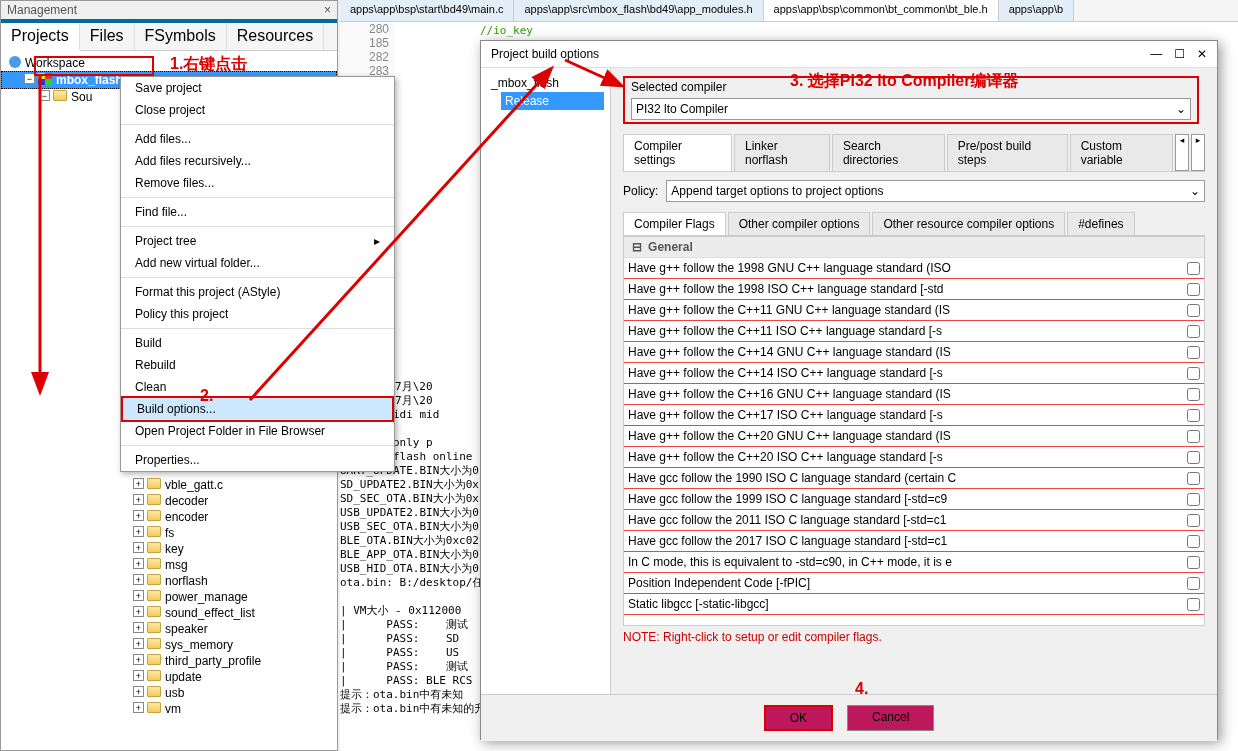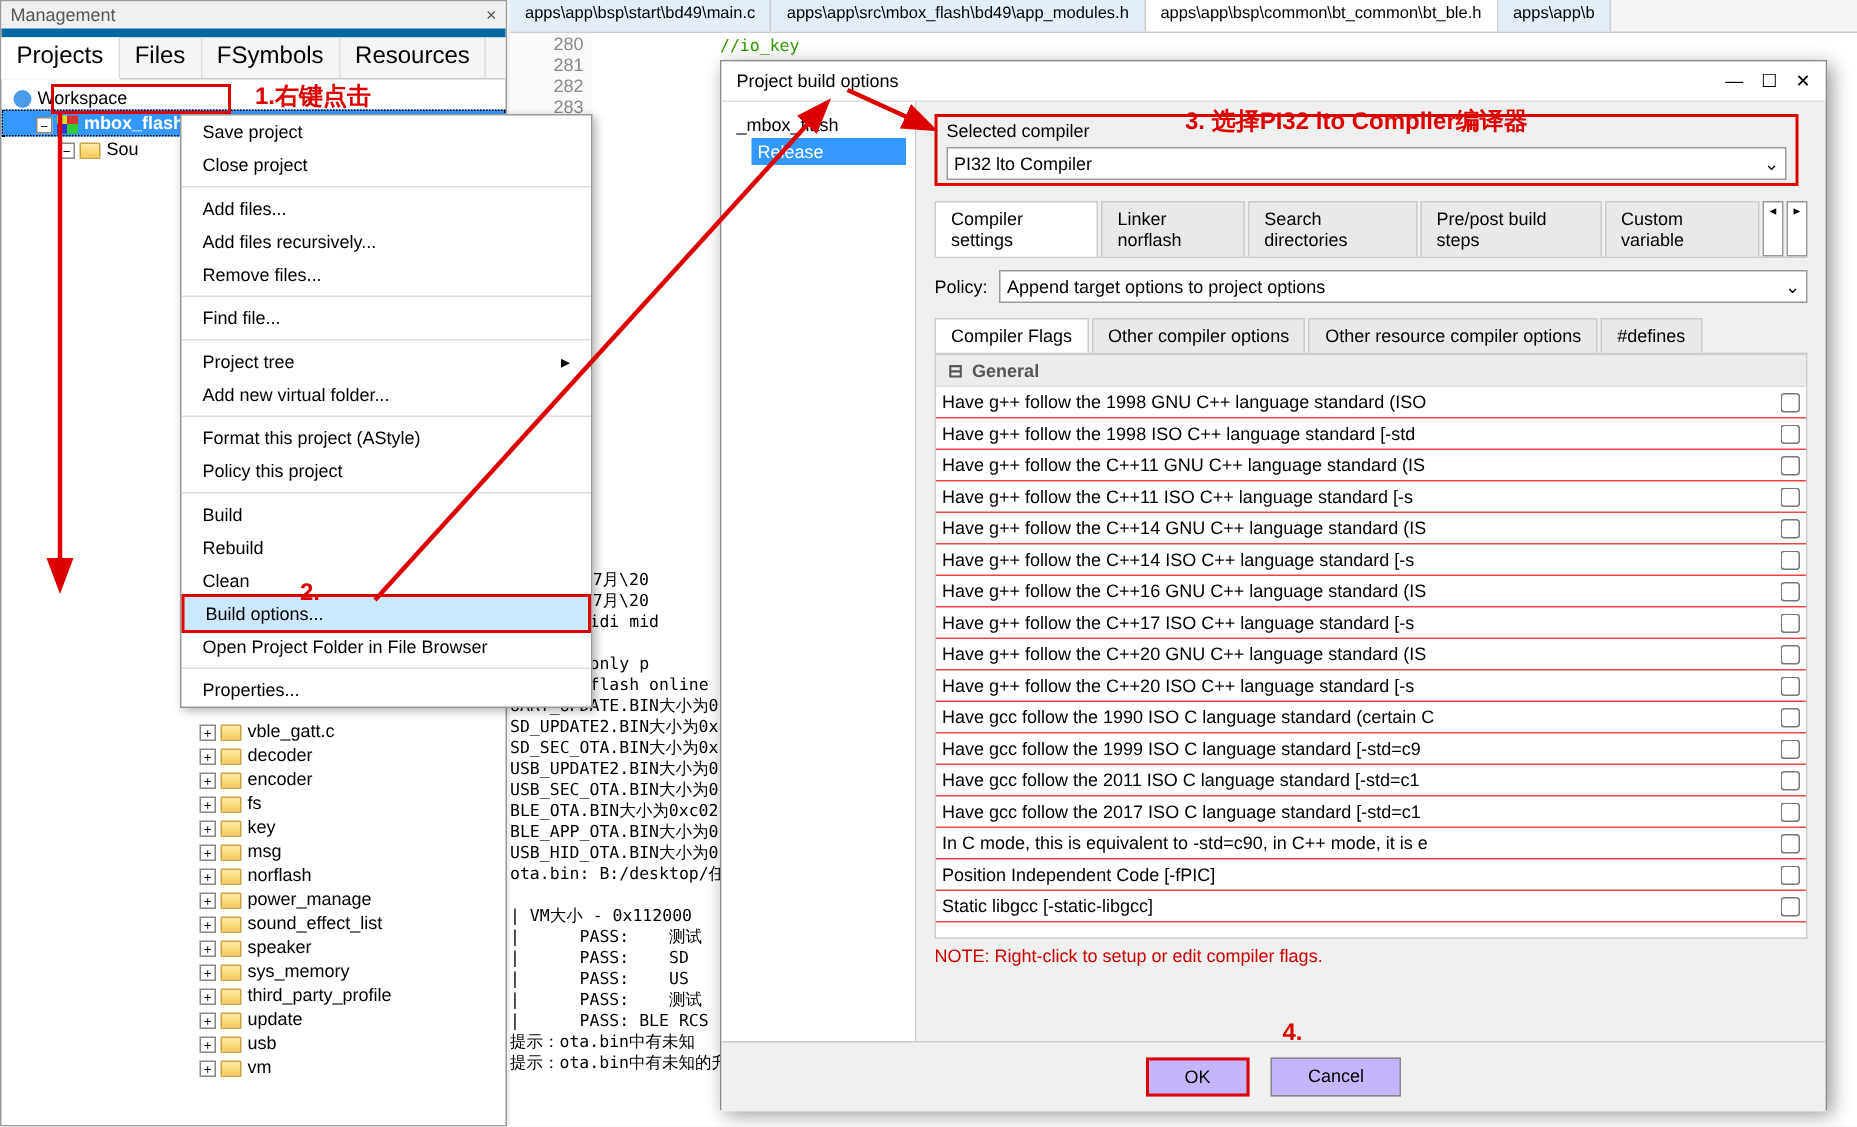--- a/index.html
+++ b/index.html
@@ -1,25 +1,25 @@
 <!DOCTYPE html>
 <html><head>
 <meta charset="utf-8">
 <style>
 * { box-sizing: border-box; margin: 0; padding: 0; font-family: "Segoe UI", Tahoma, sans-serif; font-size: 12px; }
 body { background: #f0f0f0; width: 1238px; height: 751px; position: relative; overflow: hidden; }
 
 .mgmt-panel { position: absolute; left: 0; top: 0; width: 338px; height: 751px; border: 1px solid #999; background: #fff; }
-.mgmt-title { background: #f0f0f0; padding: 2px 6px; font-size: 11px; color: #555; border-bottom: 6px solid #0369a1; display: flex; justify-content: space-between; }
+.mgmt-title { background: #f0f0f0; padding: 2px 6px; font-size: 11px; color: #555; border-bottom: 4px solid #0369a1; display: flex; justify-content: space-between; }
 .mgmt-tabs { display: flex; background: #f5f5f5; border-bottom: 1px solid #ccc; }
 .mgmt-tab { padding: 4px 10px; border-right: 1px solid #ddd; cursor: pointer; font-size: 16px; }
 .mgmt-tab.active { background: #fff; border-bottom: 2px solid #fff; margin-bottom: -1px; }
 
 .tree { padding: 4px 0; overflow: auto; height: calc(100% - 40px); }
-.tree-row { display: flex; align-items: flex-end; padding: 1px 4px; white-space: nowrap; }
+.tree-row { display: flex; align-items: flex-start; padding: 1px 4px; white-space: nowrap; }
 .tree-row.selected { background: #3399ff; color: #fff; border: 1px dotted #000; }
 .tree-indent { display: inline-block; }
 .tree-toggle { width: 11px; height: 11px; border: 1px solid #888; display: inline-flex; align-items: center; justify-content: center; font-size: 9px; margin-right: 3px; background: #fff; color: #000; cursor: pointer; }
 .folder-icon { width: 14px; height: 11px; background: linear-gradient(#ffe9a6, #f8c95a); border: 1px solid #c9a33e; border-radius: 1px; margin-right: 4px; display: inline-block; }
 .ws-icon { width: 12px; height: 12px; border-radius: 50%; background: #4a9be8; margin-right: 4px; display: inline-block; }
 .proj-icon { width: 14px; height: 12px; background: conic-gradient(#d33 0 90deg,#3c3 90deg 180deg,#33d 180deg 270deg,#dd3 270deg 360deg); margin-right: 4px; display: inline-block; }
 
 .context-menu { position: absolute; left: 120px; top: 76px; width: 275px; background: #fff; border: 1px solid #999; box-shadow: 2px 2px 6px rgba(0,0,0,.3); z-index: 50; }
 .ctx-item { padding: 4px 14px; cursor: pointer; font-size: 12px; }
 .ctx-item.highlighted { background: #cce8ff; border: 2px solid #d00; margin: -2px 0; }
@@ -60,21 +60,21 @@
 .sub-tab.active { background: #fff; }
 
 .flags-box { border: 1px solid #ccc; background: #fff; height: 390px; overflow-y: auto; }
 .flags-header { background: #ececec; padding: 3px 8px; font-weight: bold; color: #555; border-bottom: 1px solid #ddd; }
 .flag-row { display: flex; align-items: center; padding: 3px 4px; border-bottom: 1px solid #ef4444; }
 .flag-row span { flex: 1; overflow: hidden; text-overflow: ellipsis; white-space: nowrap; }
 .flag-row input { margin-left: 8px; }
 .note { color: #c00; margin-top: 4px; font-size: 12px; }
 
 .dialog-footer { display: flex; justify-content: center; gap: 14px; padding: 10px; border-top: 1px solid #ccc; background: #f0f0f0; }
-.btn { padding: 4px 24px; border: 1px solid #888; background: #c4b5fd; cursor: pointer; }
+.btn { padding: 4px 24px; border: 1px solid #888; background: #be185d; cursor: pointer; }
 .btn.primary { border: 2px solid #d00; }
 
 .anno { position: absolute; color: #d00; font-weight: bold; font-size: 16px; z-index: 200; font-family: SimSun, sans-serif; pointer-events: none; }
 .anno-box { position: absolute; border: 2px solid #d00; z-index: 60; pointer-events: none; }
 
 svg.arrow { position: absolute; z-index: 150; pointer-events: none; }
 </style>
 </head>
 <body>
 
@@ -230,21 +230,21 @@
 
 <div class="editor-area">
   <div class="editor-tabs">
     <div class="editor-tab">apps\app\bsp\start\bd49\main.c</div>
     <div class="editor-tab">apps\app\src\mbox_flash\bd49\app_modules.h</div>
     <div class="editor-tab active">apps\app\bsp\common\bt_common\bt_ble.h</div>
     <div class="editor-tab">apps\app\b</div>
   </div>
   <div class="editor-gutter">
     <div>280</div>
-      <div>281</div>
+      <div>185</div>
     <div>282</div>
       <div>283</div>
   </div>
   <div style="position:absolute;left:140px;top:24px;font-family:Consolas,monospace;font-size:11px;color:#390">//io_key</div>
 </div>
 
 <div class="log-area" id="log-area">top\任务\7月\20
 top\任务\7月\20
 ry dir_midi mid
 load

